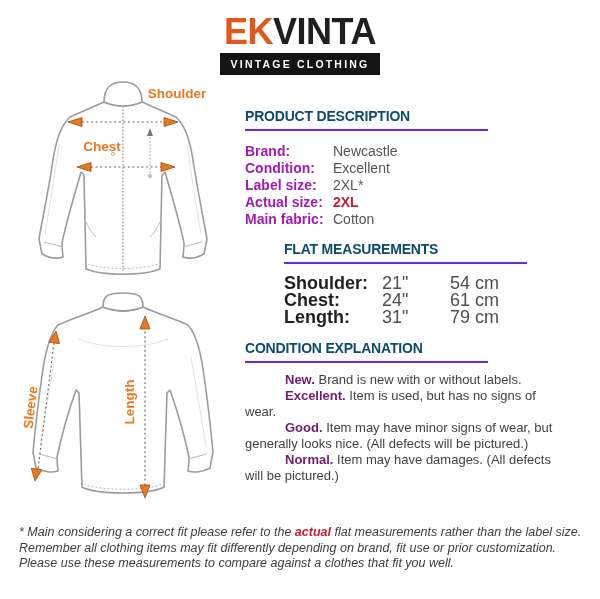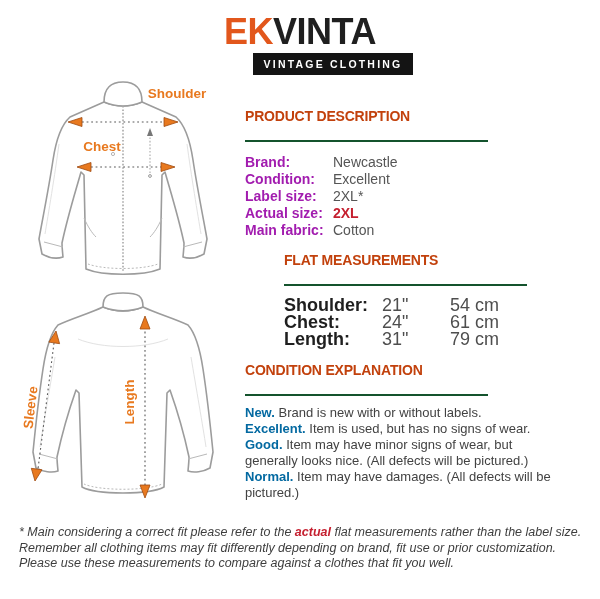--- a/index.html
+++ b/index.html
@@ -5,57 +5,57 @@
   html,body{margin:0;padding:0;background:#ffffff;}
   #page{position:relative;width:600px;height:599px;background:#ffffff;overflow:hidden;
         font-family:"Liberation Sans",sans-serif;}
 
   
   .logo-text{position:absolute;top:12px;left:0;width:600px;text-align:center;
              font-size:36px;font-weight:800;letter-spacing:-.5px;line-height:40px;color:#1f1f1f;}
   .logo-text .orange{color:var(--brand_orange);}
   .tagline-bar{position:absolute;top:53px;left:50%;transform:translateX(-50%);
                width:160px;height:22px;background:var(--bar_black);color:#ffffff;
-               font-size:10.5px;font-weight:700;letter-spacing:2.2px;text-align:center;line-height:23px;margin-left:33px;}
+               font-size:10.5px;font-weight:700;letter-spacing:2.2px;text-align:center;line-height:23px;}
 
   
   .diagram{position:absolute;}
   #front-diagram{left:18px;top:76px;}
   #back-diagram{left:12px;top:287px;}
   .outline{fill:#ffffff;stroke:var(--outline_grey);stroke-width:1.6;stroke-linejoin:round;}
   .detail{fill:none;stroke:#b9b9b9;stroke-width:1;}
   .crease{fill:none;stroke:#e2e2e2;stroke-width:1;}
   .stitch{fill:none;stroke:#b9b9b9;stroke-width:1;stroke-dasharray:2 2;}
   .zip{stroke:#a8a8a8;stroke-width:1.6;stroke-dasharray:1.6 1.8;fill:none;}
   .measure-line{fill:none;stroke:#5a5a5a;stroke-width:1.1;stroke-dasharray:1.8 2.8;}
   .arrowhead{fill:var(--accent_orange);stroke:#9e4a10;stroke-width:.8;stroke-linejoin:round;}
   .measure-label{fill:var(--accent_orange);font-family:"Liberation Sans",sans-serif;
                  font-size:13.5px;font-weight:700;}
 
   
   .content{position:absolute;left:245px;top:108px;width:318px;}
-  .section-title{font-size:14px;font-weight:800;letter-spacing:-.2px;color:#c2410c;
-                 width:243px;padding-bottom:16px;border-bottom:2px solid #14532d;}
+  .section-title{font-size:14px;font-weight:800;letter-spacing:-.2px;color:#0c4a6e;
+                 width:243px;padding-bottom:5px;border-bottom:2px solid #6d28d9;}
   .spec-rows{margin-top:12px;}
   .spec-row{display:flex;font-size:14px;line-height:17px;}
   .spec-row .lbl{width:88px;font-weight:700;color:#a21caf;flex:none;}
   .spec-row .val{color:#555555;}
   .spec-row .val.highlight{color:var(--highlight_red);font-weight:700;}
 
   .meas-section{margin-top:13px;margin-left:39px;}
   .meas-rows{margin-top:11px;}
   .meas-row{display:flex;font-size:18px;line-height:17px;}
   .meas-row .lbl{width:98px;font-weight:700;color:#1f1f1f;flex:none;}
   .meas-row .in{width:68px;color:#4e4e4e;flex:none;}
   .meas-row .cm{color:#4e4e4e;}
 
   .cond-section{margin-top:14px;}
   .cond-items{margin-top:9px;}
   .cond-item{font-size:13px;line-height:16px;color:#424242;}
-  .cond-item b{color:#0369a1;}
+  .cond-item b{color:#701a75;margin-left:40px;}
 
   
   .disclaimer{position:absolute;left:19px;top:525px;width:570px;
               font-size:12.5px;line-height:15.5px;font-style:italic;color:#3e3e3e;}
   .disclaimer .red{color:var(--highlight_red);font-weight:700;}
 </style>
 </head>
 <body>
 
 <div id="page">

